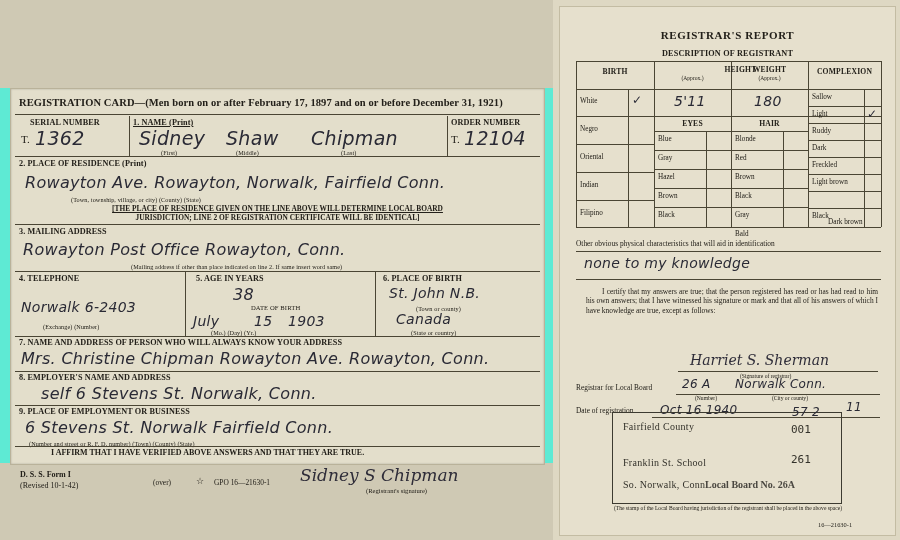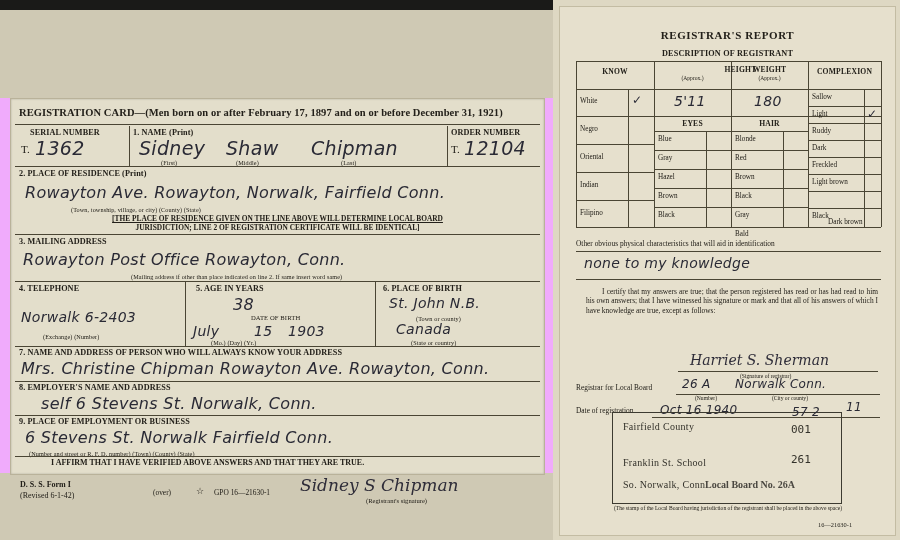--- a/index.html
+++ b/index.html
@@ -5,22 +5,22 @@
   html,body{margin:0;padding:0;}
   body{
     width:900px;height:540px;overflow:hidden;
     background:#1a1a18;
     font-family:"Liberation Serif", serif;
   }
   .page{position:relative;width:900px;height:540px;}
 
   
   .left-card{
-    position:absolute;left:0;top:10px;width:553px;height:474px;
-    background:#f0abfc;
+    position:absolute;left:0;top:0;width:553px;height:474px;
+    background:#5eead4;
   }
   .left-inner{
     position:absolute;left:10px;top:88px;width:533px;height:375px;
     background:#e3decb;
     border:1px solid #b9b29a;
     box-shadow:0 0 2px rgba(0,0,0,.25) inset;
   }
   .top-strip{position:absolute;left:0;top:0;width:553px;height:88px;background:#cfc9b4;}
   .bottom-strip{position:absolute;left:0;top:463px;width:553px;height:77px;background:#cfc9b4;}
 
@@ -90,21 +90,21 @@
     <div class="bottom-strip"></div>
 
     <div class="abs hand hw-l" style="left:478px;top:90px;transform:rotate(-3deg);">1x104</div>
 
     <div class="left-inner">
 
       <div class="abs pr title" style="left:8px;top:8px;width:520px;">REGISTRATION CARD—(Men born on or after February 17, 1897 and on or before December 31, 1921)</div>
       <div class="ln" style="left:4px;top:25px;width:525px;"></div>
 
       <div class="abs pr lbl" style="left:8px;top:29px;padding-left:11px;">SERIAL NUMBER</div>
-      <div class="abs pr lbl" style="left:122px;top:29px;">1. NAME (Print)</div>
+      <div class="abs pr lbl" style="left:122px;top:29px;text-decoration:underline;">1. NAME (Print)</div>
       <div class="abs pr lbl" style="left:440px;top:29px;">ORDER NUMBER</div>
       <div class="vl" style="left:118px;top:27px;height:40px;"></div>
       <div class="vl" style="left:436px;top:27px;height:40px;"></div>
 
       <div class="abs pr" style="left:10px;top:44px;font-size:11px;">T.</div>
       <div class="abs hand hw-xl" style="left:24px;top:38px;">1362</div>
 
       <div class="abs hand hw-xl" style="left:128px;top:38px;">Sidney</div>
       <div class="abs hand hw-xl" style="left:215px;top:38px;">Shaw</div>
       <div class="abs hand hw-xl" style="left:300px;top:38px;">Chipman</div>
@@ -161,21 +161,21 @@
 
       <div class="abs pr lbl" style="left:8px;top:318px;">9. PLACE OF EMPLOYMENT OR BUSINESS</div>
       <div class="abs hand hw-l" style="left:14px;top:329px;">6 Stevens St.            Norwalk  Fairfield Conn.</div>
       <div class="abs pr lbl-s" style="left:18px;top:351px;">(Number and street or R. F. D. number)          (Town)          (County)          (State)</div>
       <div class="ln" style="left:4px;top:357px;width:525px;"></div>
 
       <div class="abs pr" style="left:40px;top:359px;font-size:8px;font-weight:bold;">I AFFIRM THAT I HAVE VERIFIED ABOVE ANSWERS AND THAT THEY ARE TRUE.</div>
     </div>
 
     <div class="abs pr" style="left:20px;top:470px;font-size:8px;font-weight:bold;">D. S. S. Form I</div>
-    <div class="abs pr" style="left:20px;top:481px;font-size:8px;">(Revised 6-1-42)</div>
+    <div class="abs pr" style="left:20px;top:481px;font-size:8px;">(Revised 10-1-42)</div>
     <div class="abs pr" style="left:153px;top:478px;font-size:7.4px;">(over)</div>
     <div class="abs pr" style="left:196px;top:476px;font-size:9px;">☆</div>
     <div class="abs pr" style="left:214px;top:478px;font-size:7.4px;">GPO     16—21630-1</div>
     <div class="abs hand2" style="left:300px;top:465px;font-size:17px;">Sidney S Chipman</div>
     <div class="abs pr" style="left:366px;top:487px;font-size:6.6px;">(Registrant's signature)</div>
   </div>
 
   <div class="right-card">
     <div class="right-inner">
 
@@ -187,21 +187,21 @@
         <div class="ln" style="left:0;top:0;width:305px;"></div>
         <div class="ln" style="left:0;top:28px;width:305px;"></div>
         <div class="ln" style="left:0;top:166px;width:305px;"></div>
         <div class="vl" style="left:0;top:0;height:166px;"></div>
         <div class="vl" style="left:305px;top:0;height:166px;"></div>
 
         <div class="vl" style="left:78px;top:0;height:166px;"></div>
         <div class="vl" style="left:155px;top:0;height:28px;"></div>
         <div class="vl" style="left:232px;top:0;height:28px;"></div>
 
-        <div class="abs pr cellhdr" style="left:0;top:6px;width:78px;">KNOW</div>
+        <div class="abs pr cellhdr" style="left:0;top:6px;width:78px;">BIRTH</div>
         <div class="abs pr cellhdr" style="left:78px;top:4px;width:77px;margin-left:48px;">HEIGHT</div>
         <div class="abs pr cellhdr2" style="left:78px;top:14px;width:77px;">(Approx.)</div>
         <div class="abs pr cellhdr" style="left:155px;top:4px;width:77px;">WEIGHT</div>
         <div class="abs pr cellhdr2" style="left:155px;top:14px;width:77px;">(Approx.)</div>
         <div class="abs pr cellhdr" style="left:232px;top:6px;width:73px;">COMPLEXION</div>
 
         <div class="ln" style="left:0;top:55px;width:78px;"></div>
         <div class="ln" style="left:0;top:83px;width:78px;"></div>
         <div class="ln" style="left:0;top:111px;width:78px;"></div>
         <div class="ln" style="left:0;top:139px;width:78px;"></div>

